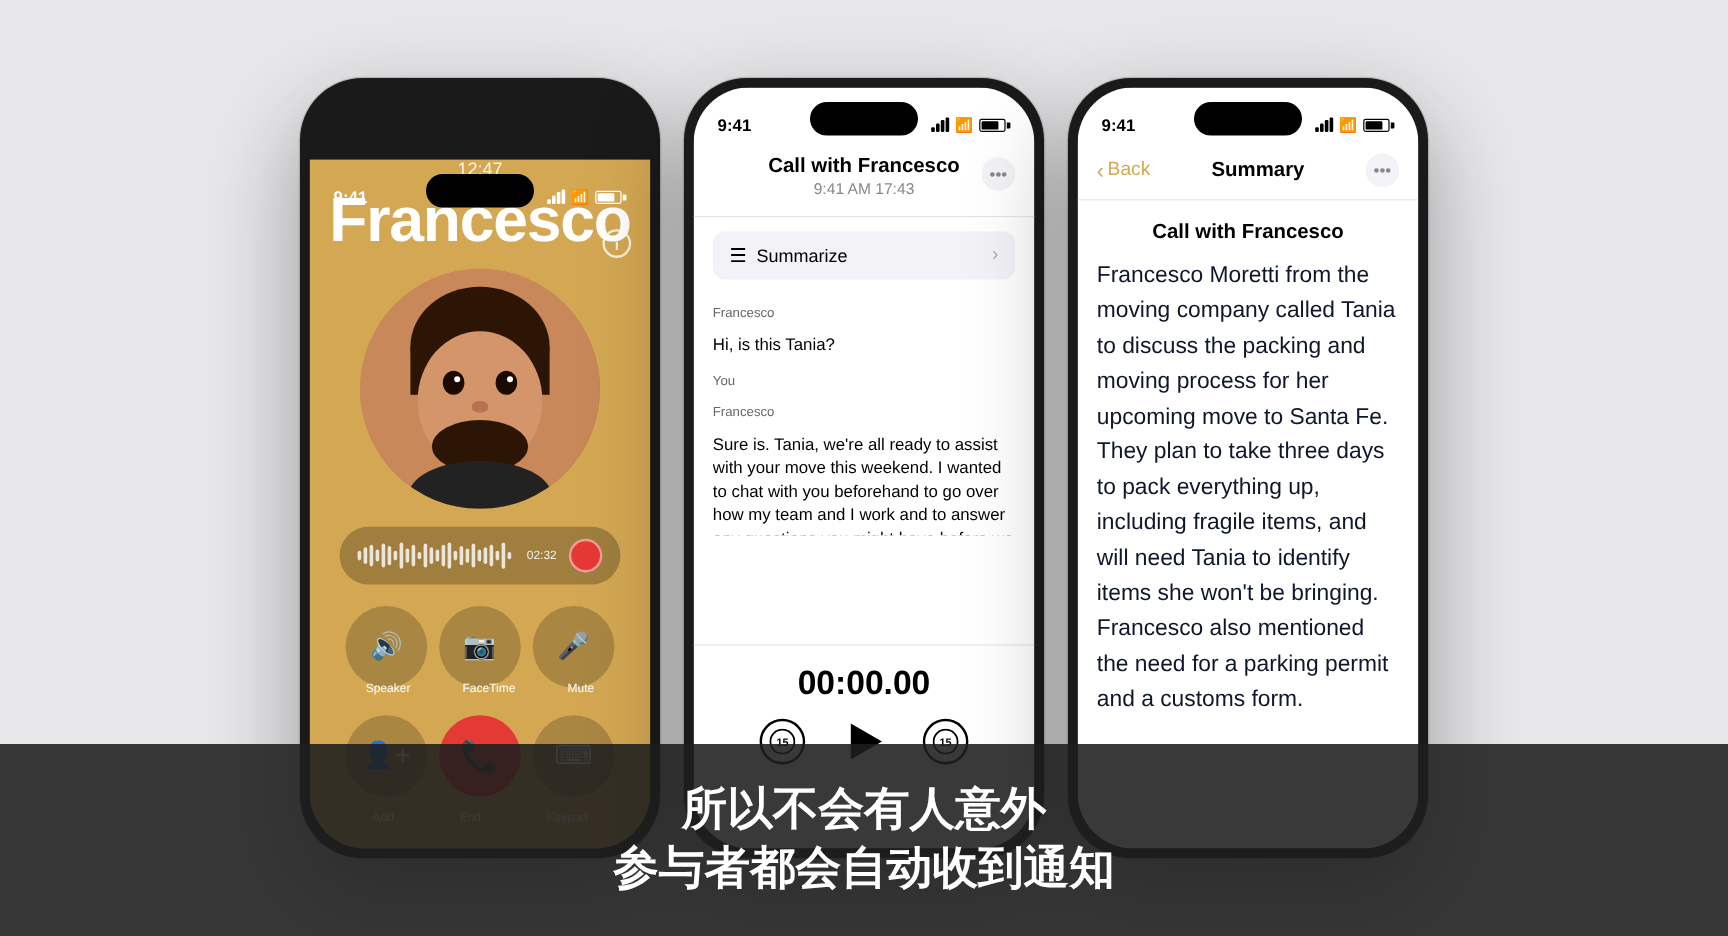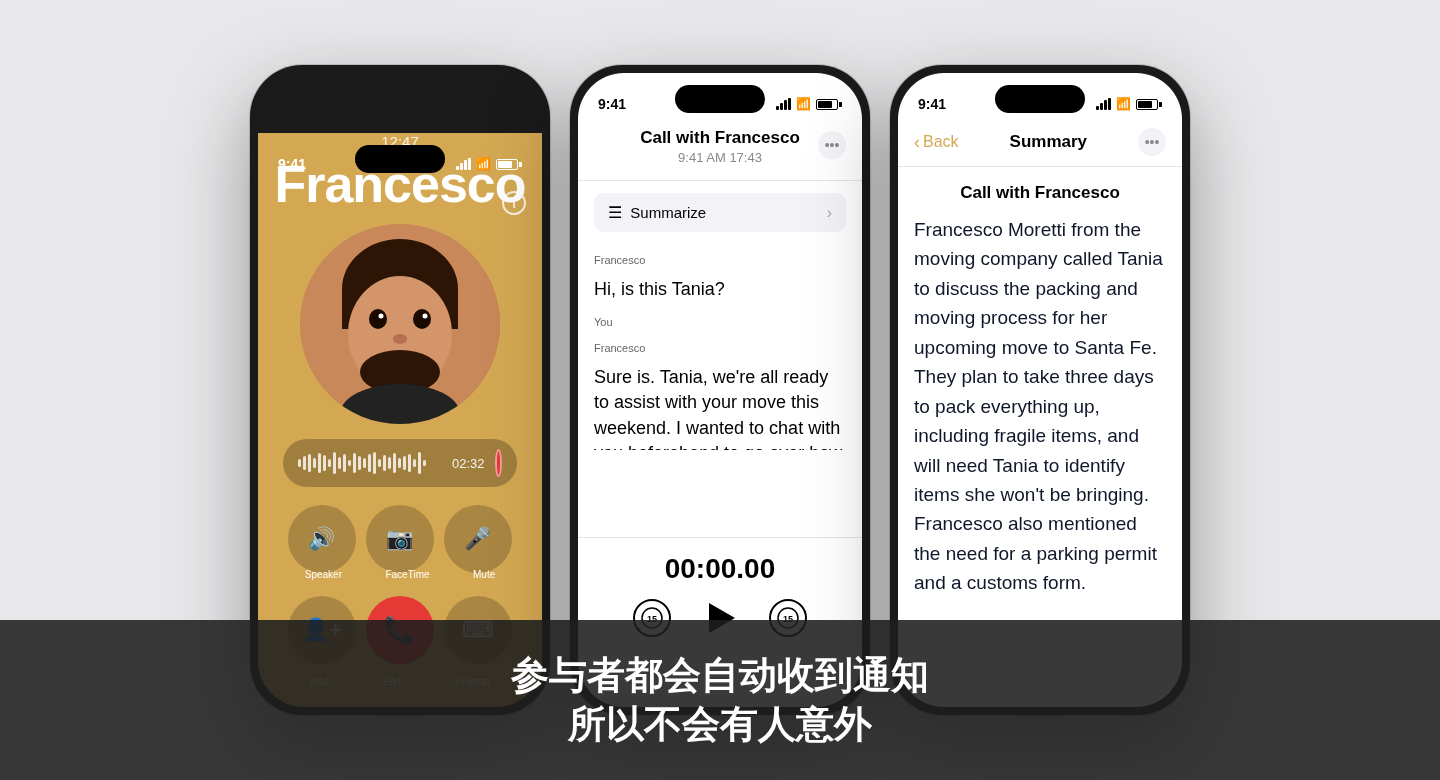--- a/index.html
+++ b/index.html
@@ -167,22 +167,22 @@
     }
 
     .waveform-bar-item {
       width: 3px;
       background: rgba(255,255,255,0.8);
       border-radius: 2px;
     }
 
     .waveform-time {
       color: rgba(255,255,255,0.9);
-      font-size: 13px;
-      margin-left: 26px;
+      font-size: 10px;
+      margin-left: 10px;
     }
 
     .waveform-record {
       width: 28px;
       height: 28px;
       background: #e53935;
       border-radius: 50%;
       margin-left: 10px;
       border: 2px solid rgba(255,255,255,0.5);
     }
@@ -324,21 +324,21 @@
     }
 
     .msg-sender {
       font-size: 11px;
       color: #666;
       font-weight: 500;
       margin-bottom: 2px;
     }
 
     .msg-text {
-      font-size: 18px;
+      font-size: 14px;
       color: #000;
       line-height: 1.4;
       margin-top: 11px;
     }
 
     
     .playback-area {
       position: absolute;
       bottom: 70px;
       left: 0;
@@ -792,15 +792,15 @@
           <div class="summary-call-title">Call with Francesco</div>
           <div class="summary-text">Francesco Moretti from the moving company called Tania to discuss the packing and moving process for her upcoming move to Santa Fe. They plan to take three days to pack everything up, including fragile items, and will need Tania to identify items she won't be bringing. Francesco also mentioned the need for a parking permit and a customs form.</div>
         </div>
       </div>
     </div>
   </div>
 
 </div>
 
 <div class="subtitle-overlay">
+  <div class="subtitle-text">所以不会有人意外</div>
   <div class="subtitle-text">参与者都会自动收到通知</div>
-  <div class="subtitle-text">所以不会有人意外</div>
 </div>
 
 </body></html>

